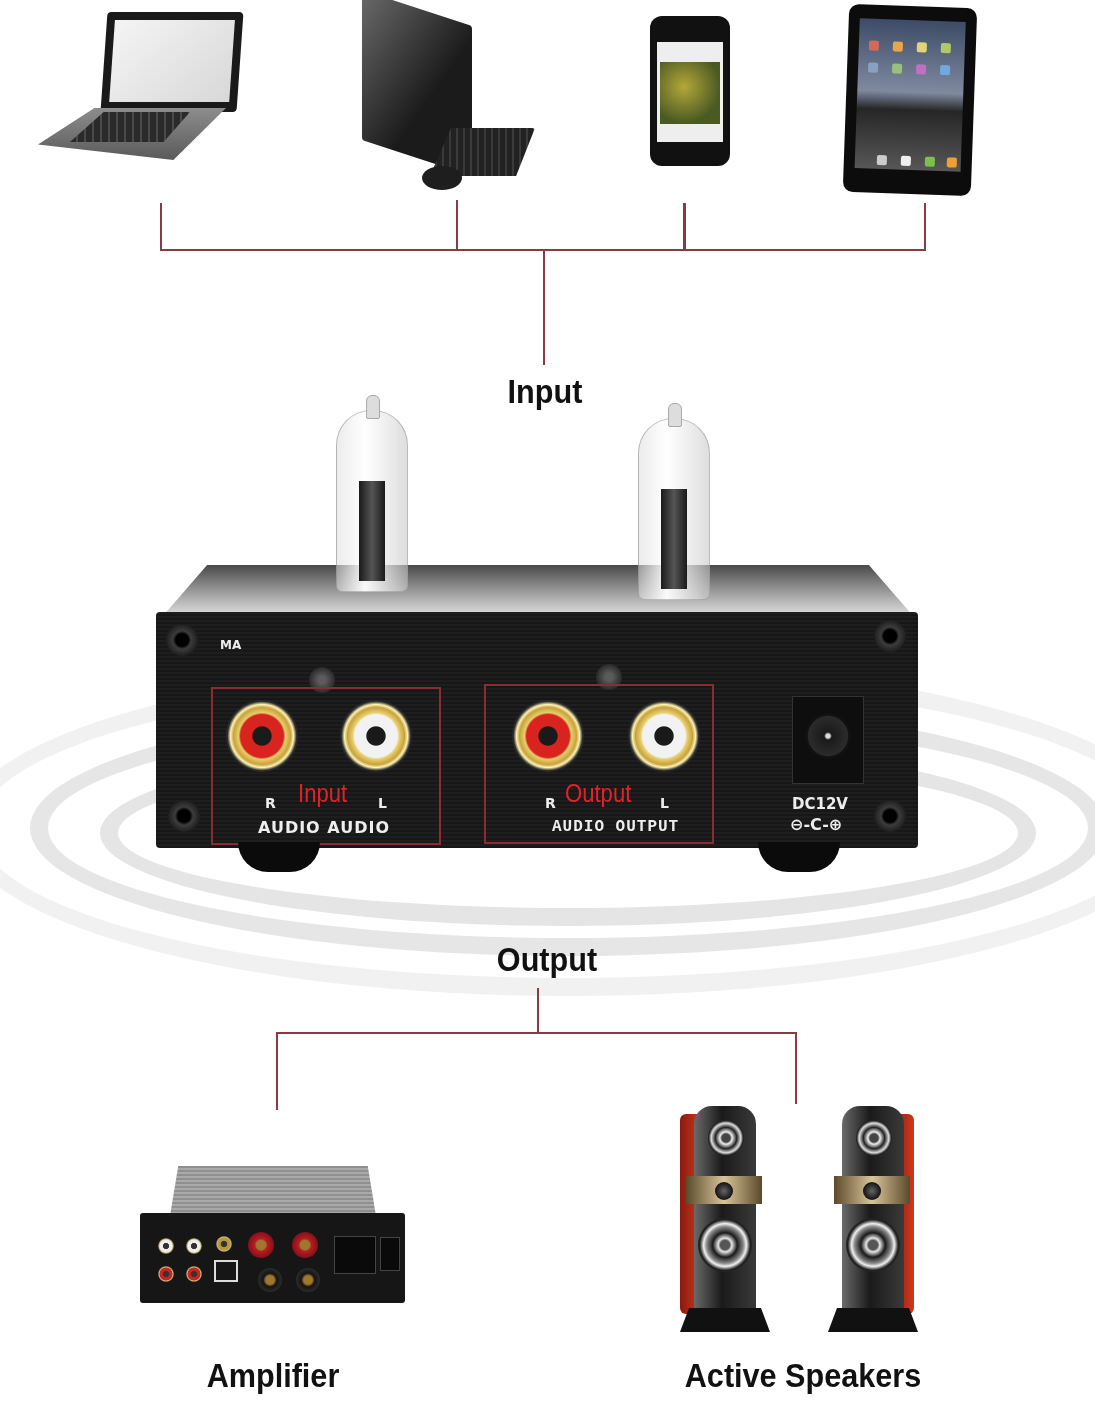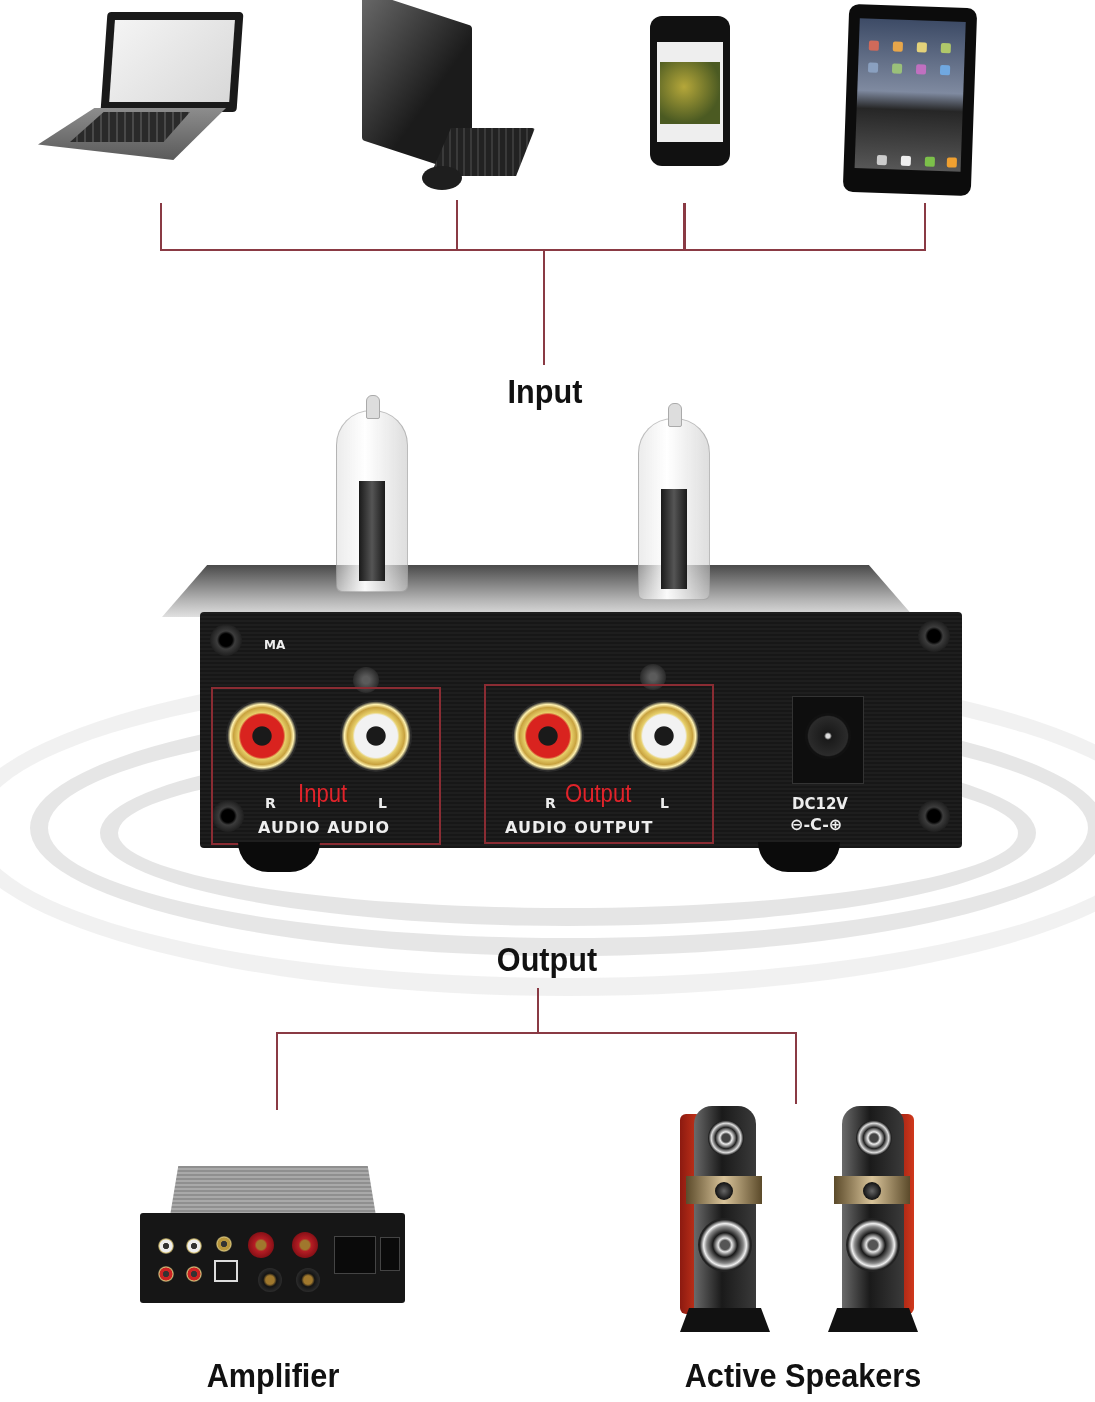--- a/index.html
+++ b/index.html
@@ -29,21 +29,21 @@
   
   .tablet { position:absolute; left:846px; top:6px; width:128px; height:188px; background:#0c0c0c; border-radius:10px; transform:rotate(2deg); }
   .tablet-screen { position:absolute; left:11px; top:14px; width:106px; height:150px; background:linear-gradient(180deg,#3d4b66 0%,#7f8aa0 48%,#262626 60%,#575757 100%); }
   .app { position:absolute; width:10px; height:10px; border-radius:2px; }
 
   
   .tube { position:absolute; width:70px; height:180px; border-radius:35px 35px 6px 6px; background:linear-gradient(90deg,rgba(220,220,220,0.55),rgba(255,255,255,0.95) 40%,rgba(200,200,200,0.6)); border:1px solid rgba(140,140,140,0.5); }
   .tube-core { position:absolute; left:22px; top:70px; width:26px; height:100px; background:linear-gradient(90deg,#1a1a1a,#555,#1a1a1a); }
   .tube-tip { position:absolute; left:29px; top:-16px; width:12px; height:22px; border-radius:6px 6px 2px 2px; background:#ddd; border:1px solid #aaa; }
   .top-plate { position:absolute; left:162px; top:565px; width:752px; height:52px; background:linear-gradient(180deg,#4a4a4a,#b8b8b8 70%,#e0e0e0); clip-path:polygon(6% 0,94% 0,100% 100%,0 100%); }
-  .front-panel { position:absolute; left:156px; top:612px; width:762px; height:236px; background:repeating-linear-gradient(0deg,#171717 0 2px,#1e1e1e 2px 4px); border-radius:4px;margin-left:44px; }
+  .front-panel { position:absolute; left:156px; top:612px; width:762px; height:236px; background:repeating-linear-gradient(0deg,#171717 0 2px,#1e1e1e 2px 4px); border-radius:4px; }
   .screw { position:absolute; width:32px; height:32px; border-radius:50%; background:radial-gradient(circle,#000 28%,#3c3c3c 40%,#1a1a1a 75%); }
   .screw-small { position:absolute; width:26px; height:26px; border-radius:50%; background:radial-gradient(circle,#5b5b5b 20%,#2a2a2a 70%); }
   .jack-box { position:absolute; border:2px solid #8a2c33; }
   .rca { position:absolute; width:72px; height:72px; border-radius:50%; background:radial-gradient(circle,#1a1a1a 18%,var(--ring) 20%,var(--ring) 42%,#e7cf6a 46%,#c8a23f 56%,#fff2b0 62%,#2a2a2a 68%); }
   .jack-letter { position:absolute; color:#eee; font-size:14px; font-weight:bold; font-family:"DejaVu Sans", sans-serif; }
   .jack-caption { position:absolute; color:#eee; font-size:16px; font-weight:bold; letter-spacing:1px; font-family:"DejaVu Sans", sans-serif; }
   .red-label { position:absolute; color:#e0232a; font-size:26px; font-family:"Liberation Sans", sans-serif; transform:scaleX(0.85); transform-origin:left; }
   .dc-socket { position:absolute; left:792px; top:696px; width:70px; height:86px; background:#0e0e0e; border:1px solid #333; }
   .dc-hole { position:absolute; left:12px; top:16px; width:46px; height:46px; border-radius:50%; background:radial-gradient(circle,#ddd 6%,#1a1a1a 12%,#2b2b2b 60%,#111 64%); }
   .foot { position:absolute; top:842px; width:82px; height:30px; background:#0b0b0b; border-radius:0 0 30px 30px; }
@@ -149,21 +149,21 @@
   <div class="red-label" style="left:298px;top:778px;">Input</div>
   <div class="jack-letter" style="left:378px;top:795px;">L</div>
   <div class="jack-caption" style="left:258px;top:818px;">AUDIO AUDIO</div>
 
   <div class="jack-box" style="left:484px;top:684px;width:226px;height:156px;"></div>
   <div class="rca" style="left:512px;top:700px;--ring:#d9231f;"></div>
   <div class="rca" style="left:628px;top:700px;--ring:#f2f2f2;"></div>
   <div class="jack-letter" style="left:545px;top:795px;">R</div>
   <div class="red-label" style="left:565px;top:778px;">Output</div>
   <div class="jack-letter" style="left:660px;top:795px;">L</div>
-  <div class="jack-caption" style="left:505px;top:818px;">AUDIO OUTPUT</div>
+  <div class="jack-caption" style="left:552px;top:818px;font-family:Liberation Mono, monospace;">AUDIO OUTPUT</div>
 
   <div class="dc-socket">
       <div class="dc-hole"></div>
     </div>
   <div class="jack-letter" style="left:792px;top:795px;font-size:15px;">DC12V</div>
   <div class="jack-letter" style="left:790px;top:815px;font-size:16px;">⊖-C-⊕</div>
 
   <div class="foot" style="left:238px;"></div>
   <div class="foot" style="left:758px;"></div>
 </div>

